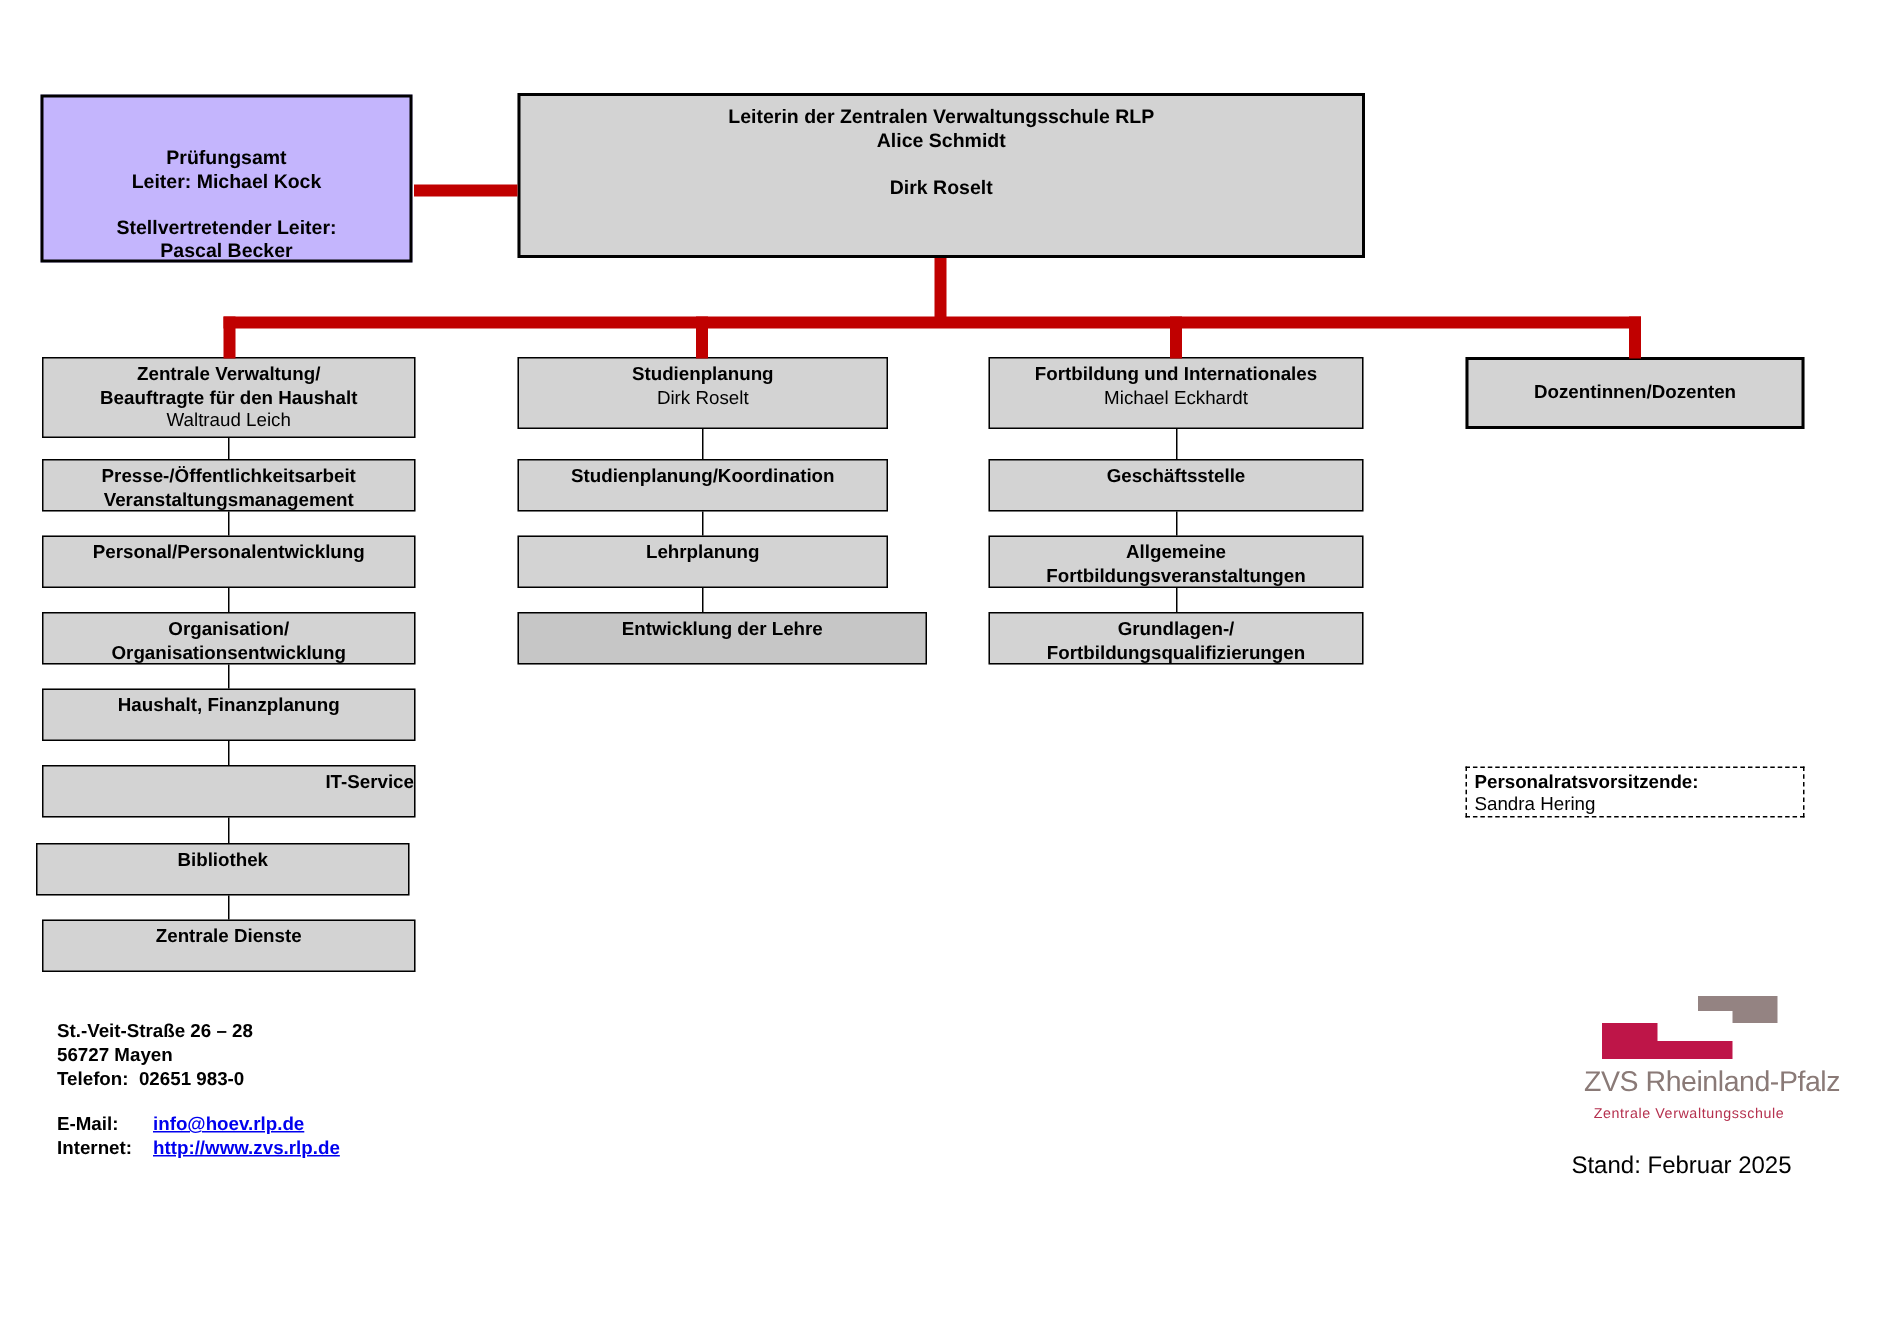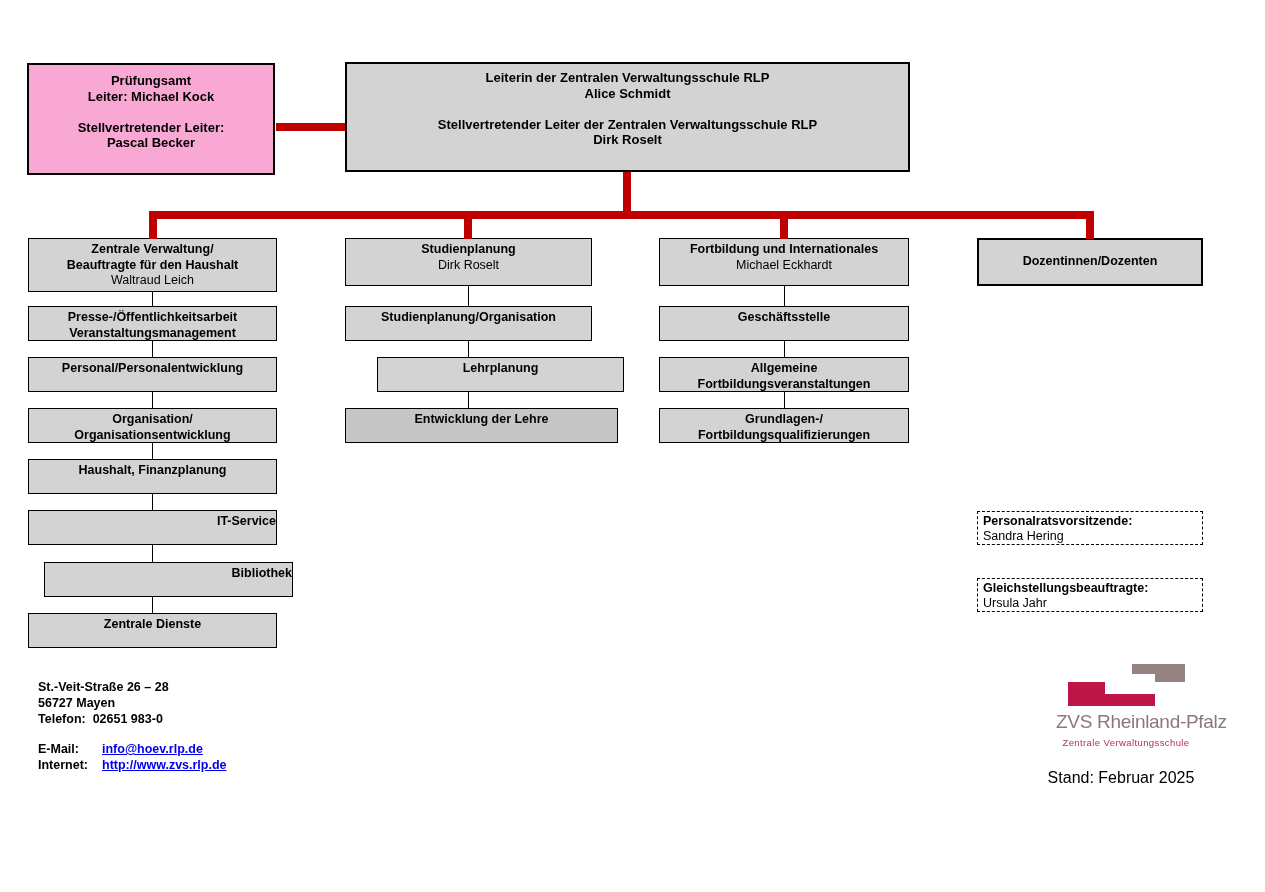--- a/index.html
+++ b/index.html
@@ -15,21 +15,21 @@
   }
   .orgbox.dark{background:var(--fill-dark,#c6c6c6);}
   .orgbox .person{font-weight:normal;}
   .orgbox.vcenter{display:flex;flex-direction:column;justify-content:center;padding-top:0;border-width:2px;}
   .bl{min-height:15.5px;}
   
   .topbox{
     position:absolute;border:2px solid #000;box-sizing:border-box;text-align:center;
     font-weight:bold;font-size:13px;line-height:15.5px;z-index:1;
   }
-  #pruefungsamt{left:27px;top:63px;width:248px;height:112px;background:#f9a8d4;padding-top:8px;}
+  #pruefungsamt{left:27px;top:63px;width:248px;height:112px;background:#c4b5fd;padding-top:32px;}
   #leitung{left:345px;top:62px;width:565px;height:110px;background:var(--fill,#d3d3d3);padding-top:6px;}
   
   .red{position:absolute;background:var(--red,#c00000);z-index:2;}
   
   .tick{position:absolute;width:1px;background:#000;z-index:0;}
   
   .dashedbox{
     position:absolute;left:977px;width:226px;height:34px;border:1px dashed #000;
     background:#fff;box-sizing:border-box;text-align:left;padding:2px 0 0 5px;
     font-size:12.5px;line-height:15px;z-index:1;
@@ -59,21 +59,20 @@
     <div class="bl">Leiter: Michael Kock</div>
     <div class="bl"></div>
     <div class="bl">Stellvertretender Leiter:</div>
     <div class="bl">Pascal Becker</div>
   </div>
 
   <div id="leitung" class="topbox">
     <div class="bl">Leiterin der Zentralen Verwaltungsschule RLP</div>
     <div class="bl">Alice Schmidt</div>
     <div class="bl"></div>
-    <div class="bl">Stellvertretender Leiter der Zentralen Verwaltungsschule RLP</div>
     <div class="bl">Dirk Roselt</div>
   </div>
 
   <div class="red" style="left:276px;top:123px;width:69px;height:8px;"></div>
   <div class="red" style="left:623px;top:172px;width:8px;height:40px;"></div>
   <div class="red" style="left:149px;top:211px;width:945px;height:8px;"></div>
   <div class="red" style="left:149px;top:211px;width:8px;height:28px;"></div>
   <div class="red" style="left:464px;top:211px;width:8px;height:28px;"></div>
   <div class="red" style="left:780px;top:211px;width:8px;height:28px;"></div>
   <div class="red" style="left:1086px;top:211px;width:8px;height:28px;"></div>
@@ -98,34 +97,34 @@
       <div class="orgbox" style="left: 28px; top: 408px; width: 249px; height: 35px;">
         <div class="bl">Organisation/</div>
         <div class="bl">Organisationsentwicklung</div>
       </div>
       <div class="orgbox" style="left: 28px; top: 459px; width: 249px; height: 35px;">
         <div class="bl">Haushalt, Finanzplanung</div>
       </div>
       <div class="orgbox" style="left: 28px; top: 510px; width: 249px; height: 35px; text-align: right;">
         <div class="bl">IT-Service</div>
       </div>
-      <div class="orgbox" style="left: 44px; top: 562px; width: 249px; height: 35px; text-align: right;">
+      <div class="orgbox" style="left: 24px; top: 562px; width: 249px; height: 35px;">
         <div class="bl">Bibliothek</div>
       </div>
       <div class="orgbox" style="left: 28px; top: 613px; width: 249px; height: 35px;">
         <div class="bl">Zentrale Dienste</div>
       </div>
       <div class="orgbox" style="left: 345px; top: 238px; width: 247px; height: 48px;">
         <div class="bl">Studienplanung</div>
         <div class="bl person">Dirk Roselt</div>
       </div>
       <div class="orgbox" style="left: 345px; top: 306px; width: 247px; height: 35px;">
-        <div class="bl">Studienplanung/Organisation</div>
+        <div class="bl">Studienplanung/Koordination</div>
       </div>
-      <div class="orgbox" style="left: 345px; top: 357px; width: 247px; height: 35px; margin-left: 32px;">
+      <div class="orgbox" style="left: 345px; top: 357px; width: 247px; height: 35px;">
         <div class="bl">Lehrplanung</div>
       </div>
       <div class="orgbox dark" style="left: 345px; top: 408px; width: 273px; height: 35px;">
         <div class="bl">Entwicklung der Lehre</div>
       </div>
       <div class="orgbox" style="left: 659px; top: 238px; width: 250px; height: 48px;">
         <div class="bl">Fortbildung und Internationales</div>
         <div class="bl person">Michael Eckhardt</div>
       </div>
       <div class="orgbox" style="left: 659px; top: 306px; width: 250px; height: 35px;">
@@ -140,24 +139,20 @@
         <div class="bl">Fortbildungsqualifizierungen</div>
       </div>
       <div class="orgbox vcenter" style="left: 977px; top: 238px; width: 226px; height: 48px;">
         <div class="bl">Dozentinnen/Dozenten</div>
       </div>
     </div>
 
   <div class="dashedbox" style="top:511px;">
     <div class="ttl">Personalratsvorsitzende:</div>
     <div>Sandra Hering</div>
-  </div>
-  <div class="dashedbox" style="top:578px;">
-    <div class="ttl">Gleichstellungsbeauftragte:</div>
-    <div>Ursula Jahr</div>
   </div>
 
   <div id="contact">
     <div class="addr-line">St.-Veit-Straße 26 – 28</div>
     <div class="addr-line">56727 Mayen</div>
     <div class="addr-line">Telefon:  02651 983-0</div>
     <div class="addr-gap"></div>
     <div class="linkrow">
       <span class="lbl">E-Mail:</span>
       <a href="#">info@hoev.rlp.de</a>

